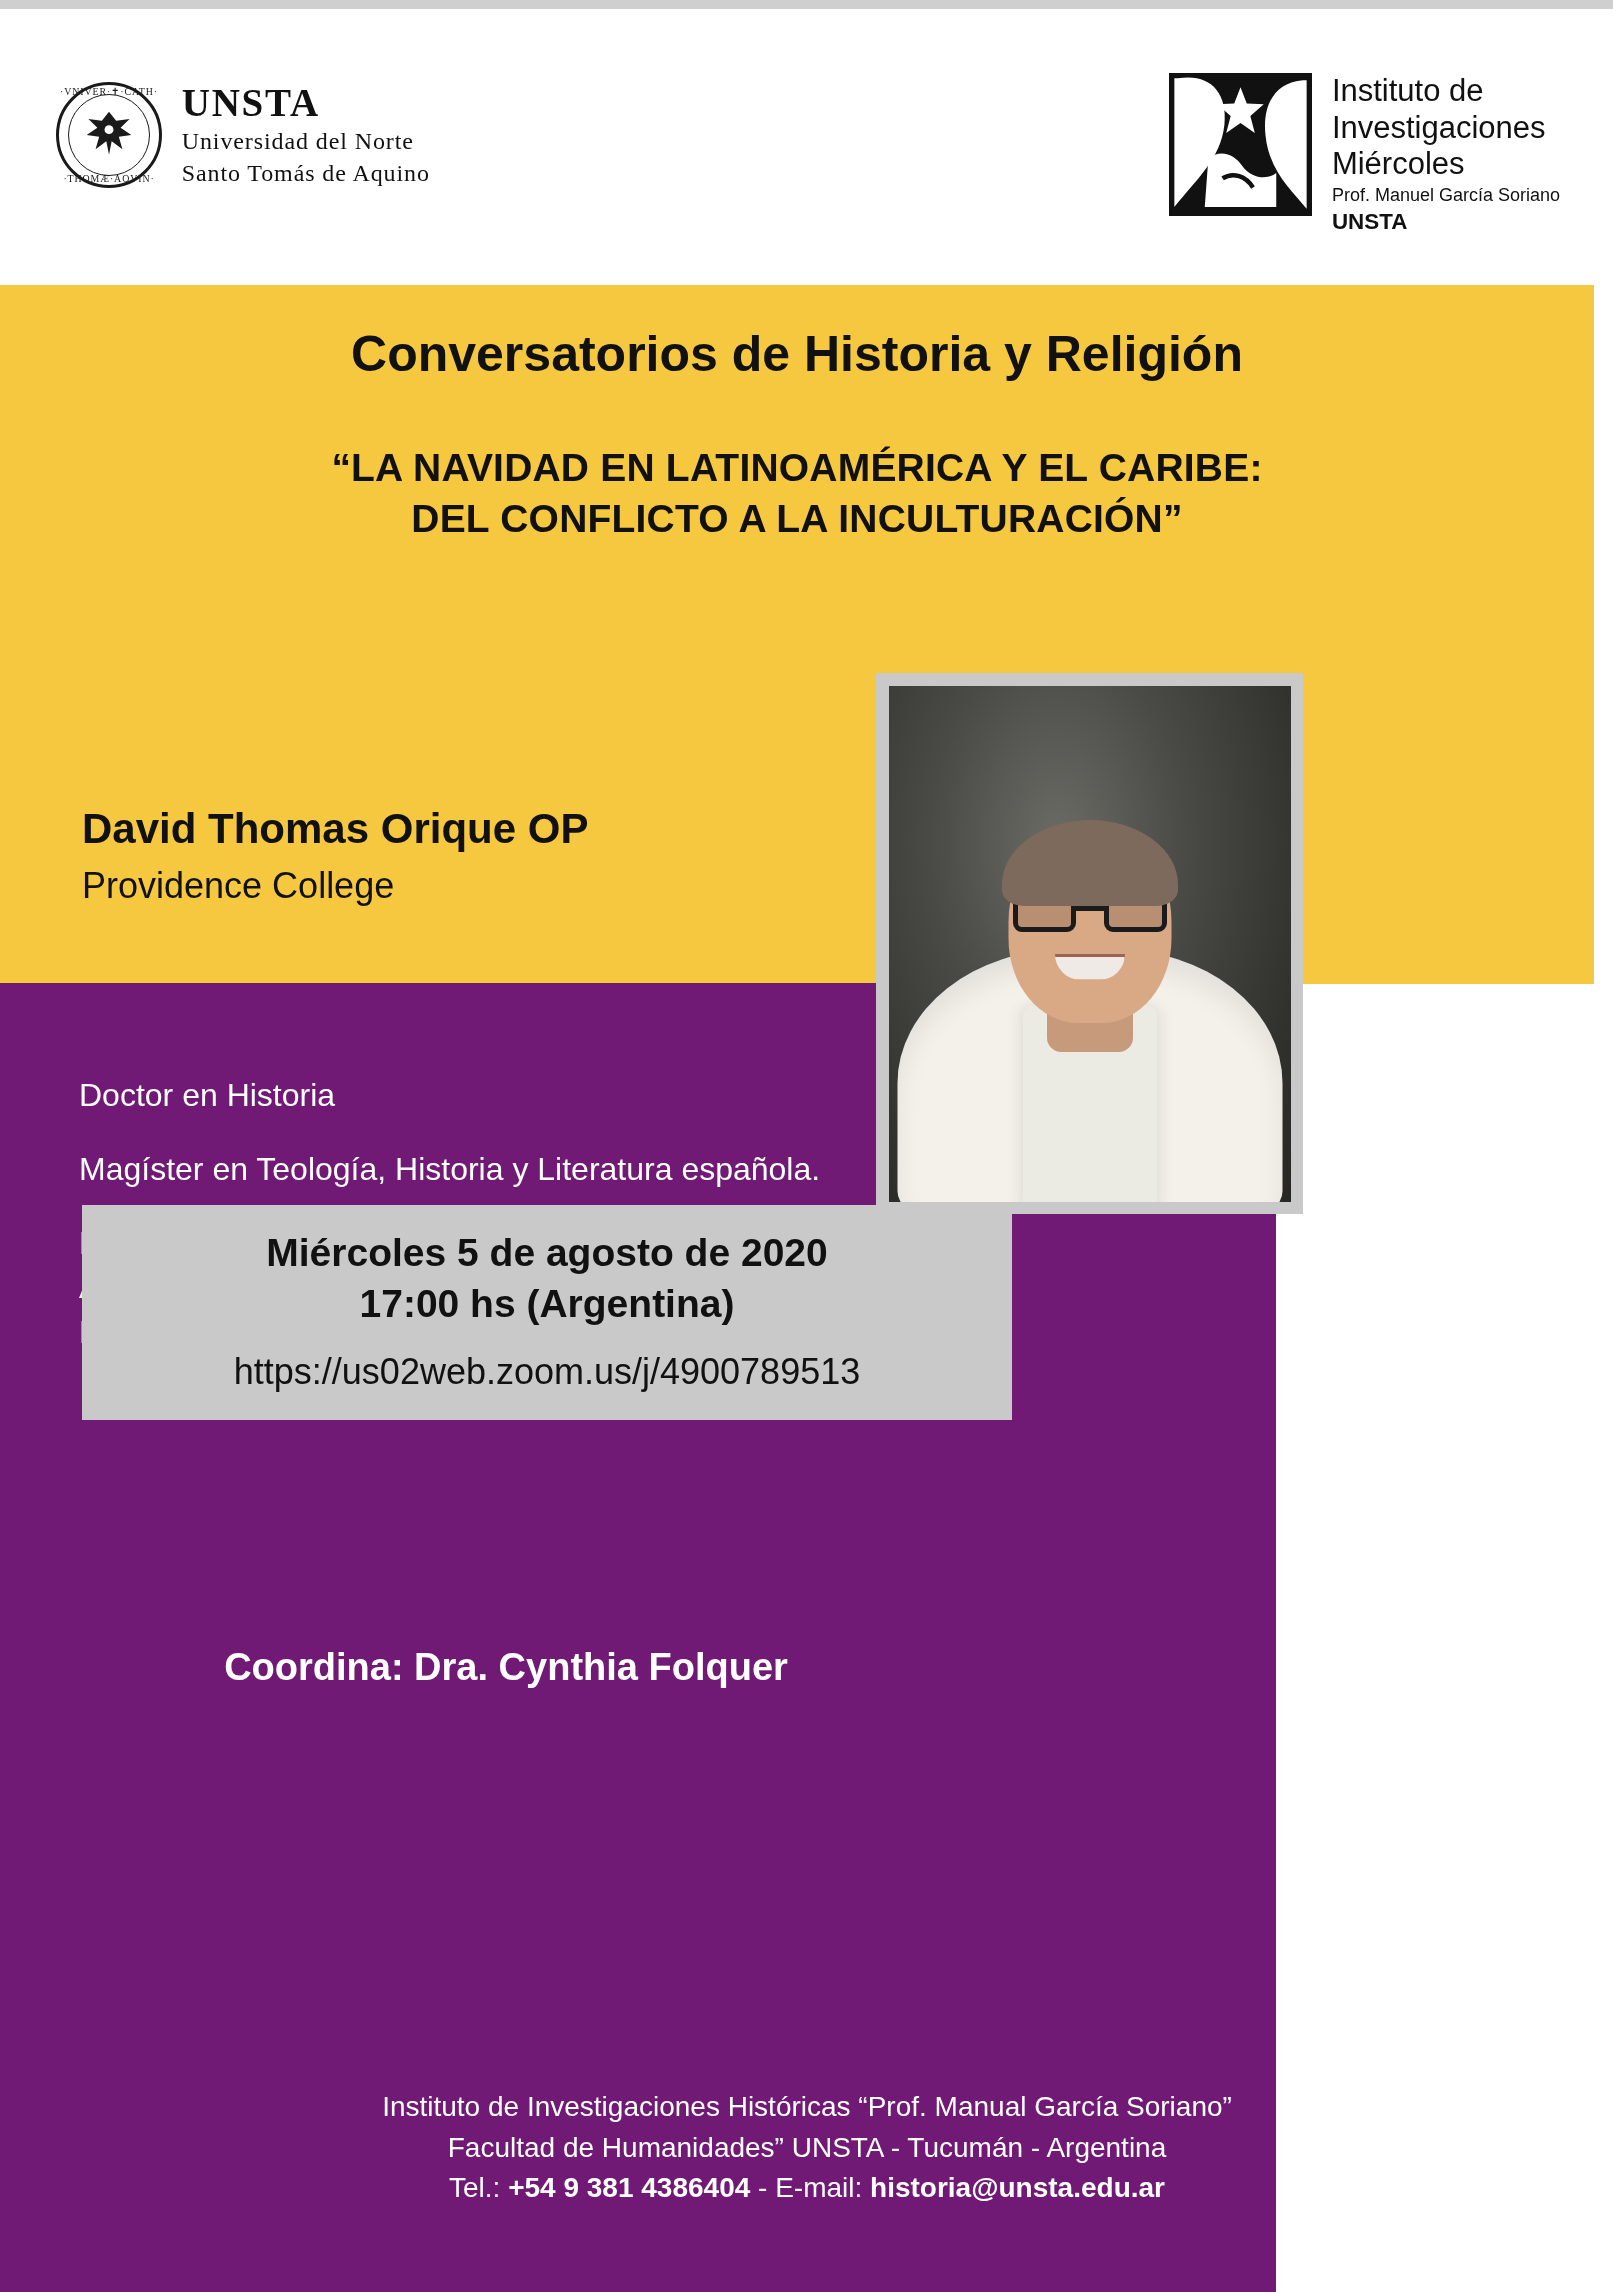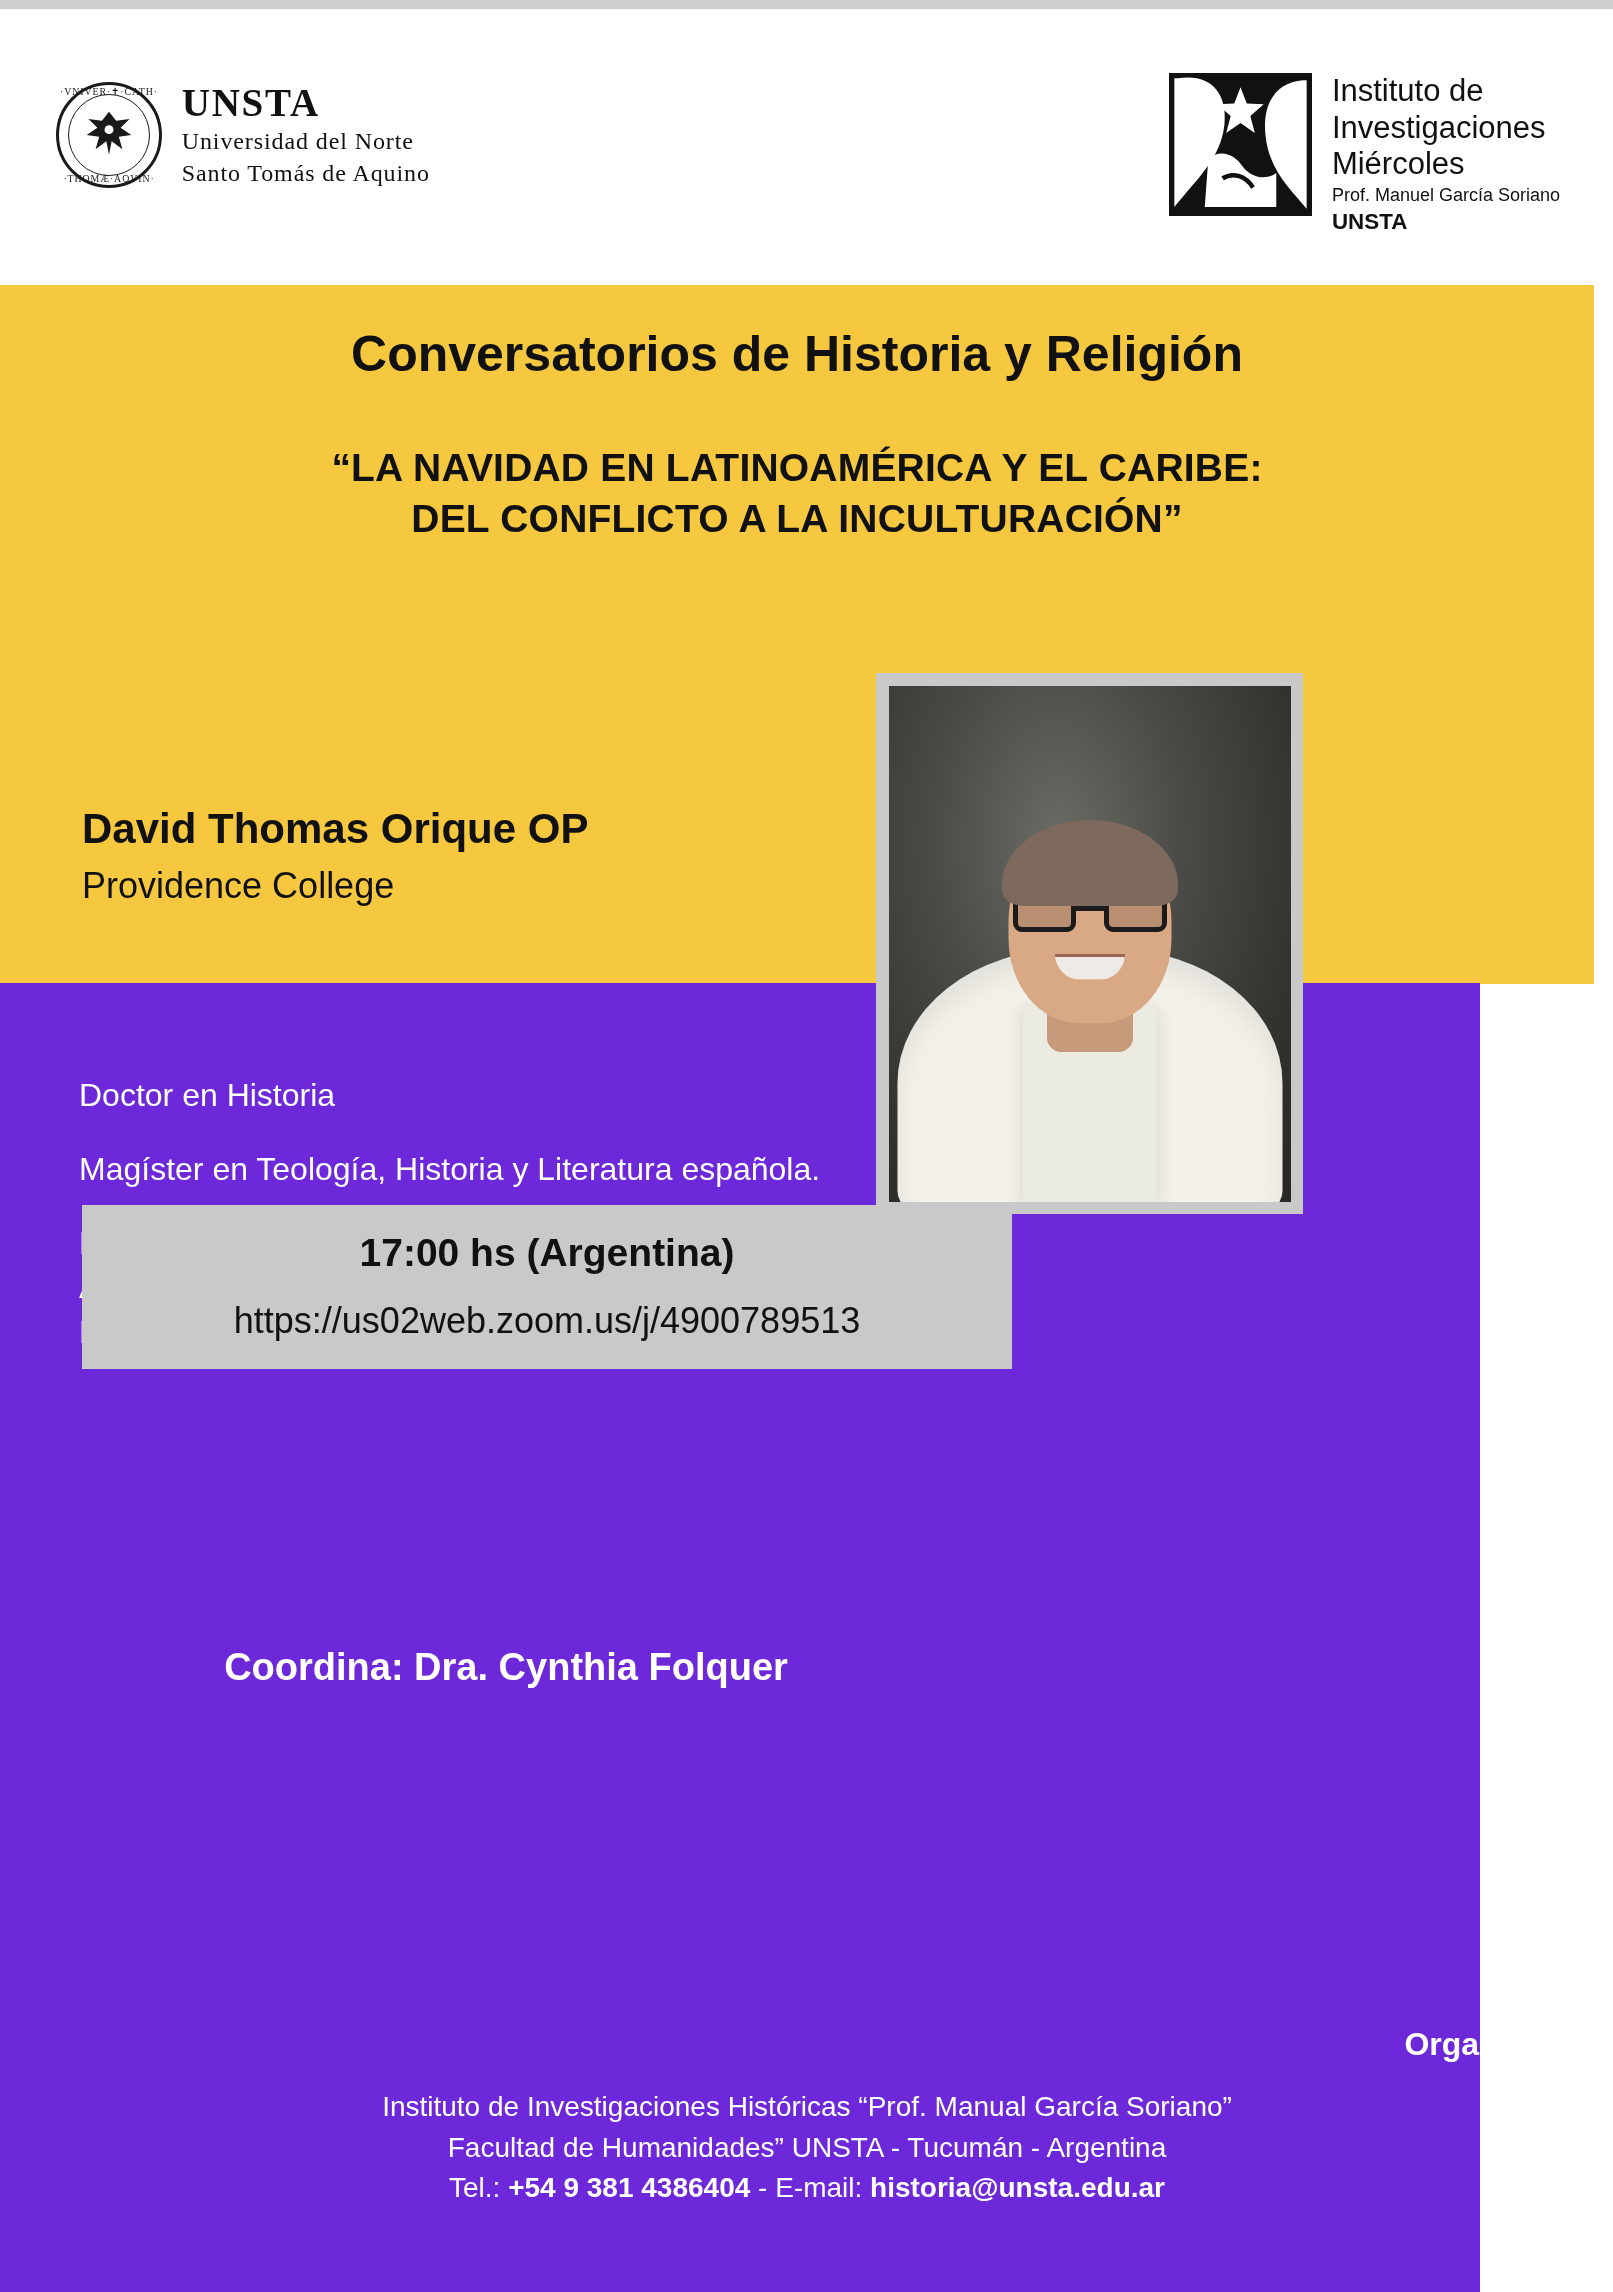--- a/index.html
+++ b/index.html
@@ -165,23 +165,23 @@
   .speaker .affil {
     font-size: 36px;
     color: #111;
     margin-top: 10.7px;
   }
 
   
   .green {
     position: absolute;
     left: 0; top: 983px;
-    width: 1480px;
+    width: 1276px;
     height: 1309px;
-    background: #6d28d9;
+    background: #701a75;
   }
   .bio {
     position: absolute;
     left: 79px;
     top: 90px;
     width: 806px;
     color: #ffffff;
   }
   .bio p {
     margin: 0 0 30px 0;
@@ -453,20 +453,21 @@
     <div class="glasses">
       <div class="lens left"></div>
       <div class="bridge"></div>
       <div class="lens right"></div>
     </div>
     <div class="hair"></div>
   </div>
 </div>
 
 <div class="infobox">
+  <div class="date">Miércoles 5 de agosto de 2020</div>
   <div class="date">17:00 hs (Argentina)</div>
   <div class="link">https://us02web.zoom.us/j/4900789513</div>
 </div>
 
 <div class="organiza">Organiza:</div>
 <div class="footer">
   <span class="l1">Instituto de Investigaciones Históricas “Prof. Manual García Soriano”</span>
   <span class="l2">Facultad de Humanidades” UNSTA - Tucumán - Argentina</span>
   <span class="l3"><span>Tel.: </span><b>+54 9 381 4386404</b><span> - E-mail: </span><b>historia@unsta.edu.ar</b></span>
 </div>

